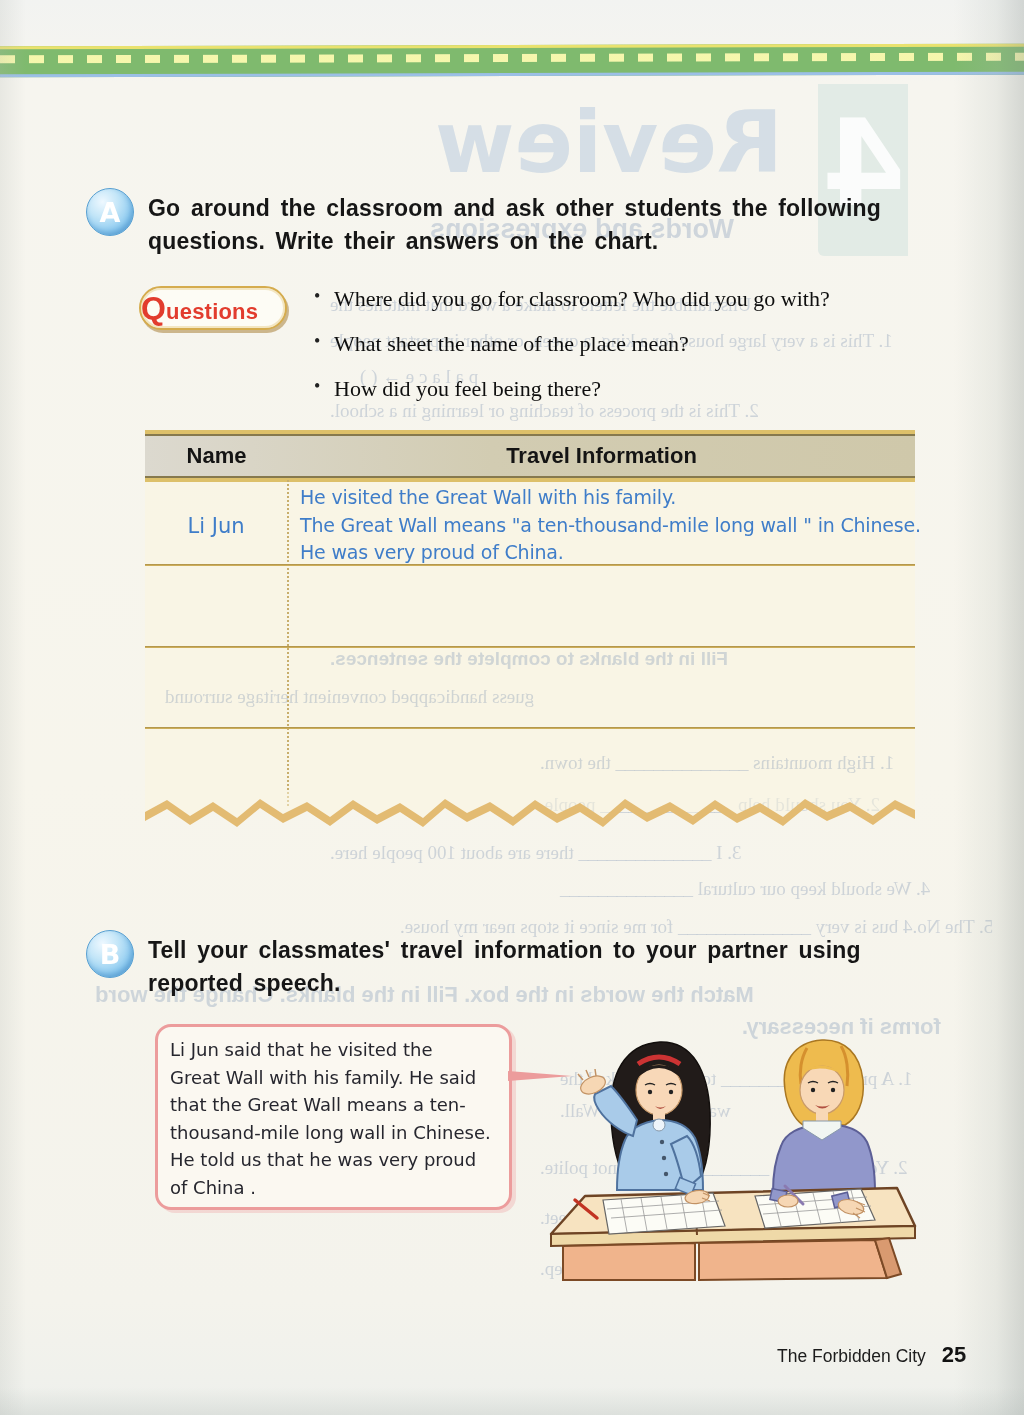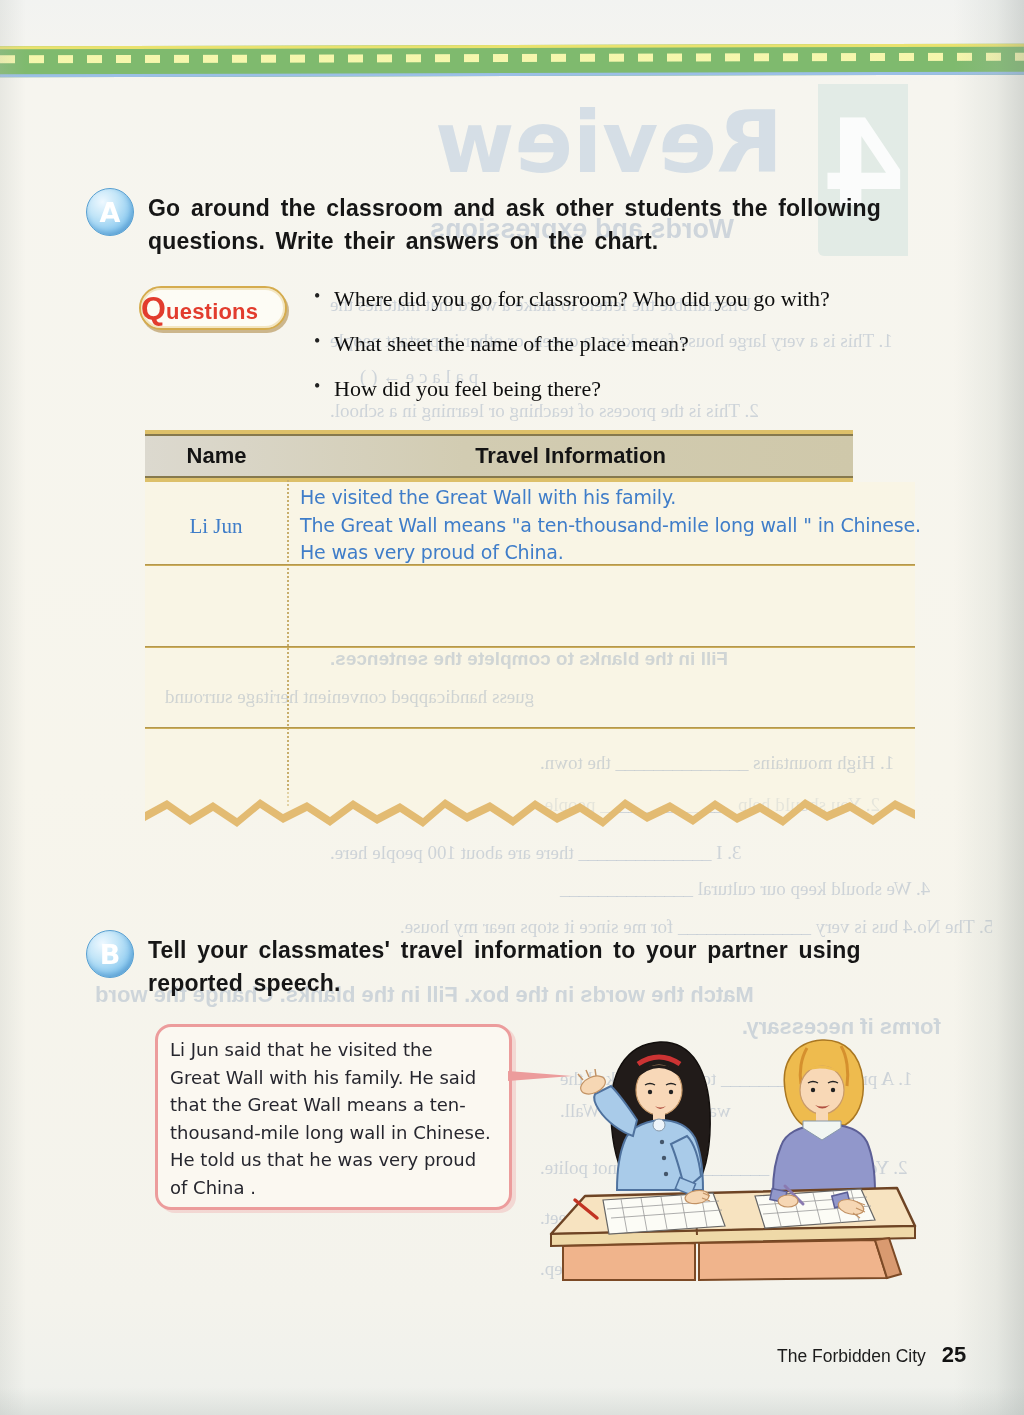--- a/index.html
+++ b/index.html
@@ -42,31 +42,31 @@
     background:#fdfcf5;border:2px solid #d5ac4e;
     box-shadow:2px 3px 0 rgba(170,130,60,0.55),inset 0 0 0 2px #f3e6c2;
     display:flex;align-items:center;}
   .pill-label{display:block;color:#e23c2e;font-weight:bold;font-size:22px;letter-spacing:0.2px;}
   .pill-label::first-letter{font-size:32px;}
   .qlist{left:312px;top:286px;width:640px;z-index:2;list-style:none;margin:0;padding:0;
     font-family:"Liberation Serif",serif;font-size:22px;color:#0e0e0e;}
   .qlist li{margin-bottom:19px;position:relative;padding-left:22px;}
   .qlist li::before{content:"•";position:absolute;left:2px;top:0;font-size:18px;color:#222;}
   
-  .tbl-header{left:145px;top:434px;width:708px;height:44px;z-index:2;display:flex;box-sizing:border-box;
+  .tbl-header{left:145px;top:434px;width:770px;height:44px;z-index:2;display:flex;box-sizing:border-box;
     background:linear-gradient(90deg,#dcd9cf 0%,#d2ccb2 45%,#cfc8aa 100%);
     border-top:2px solid #86794e;border-bottom:2px solid #86794e;
     box-shadow:0 -4px 0 #ddc06a,0 4px 0 #ddc06a;}
   .tbl-header .c1{width:143px;display:flex;align-items:center;justify-content:center;font-weight:bold;font-size:22px;color:#141414;}
   .tbl-header .c2{flex:1;display:flex;align-items:center;justify-content:center;font-weight:bold;font-size:22px;color:#141414;}
   .tbl-body{left:145px;top:482px;width:770px;height:308px;z-index:2;background:rgba(251,245,222,0.50);}
   .tbl-sep{left:287px;top:480px;height:326px;width:0;border-left:2px dotted #c8ae6c;z-index:3;}
   .rowline{left:145px;width:770px;height:2px;z-index:3;background:linear-gradient(180deg,#a88d46,#d9b860);}
   .hand{font-family:"DejaVu Sans",sans-serif;color:#3f7dc9;}
-  .cell-name{left:145px;top:482px;width:142px;height:88px;z-index:3;display:flex;align-items:center;justify-content:center;font-size:21px;font-family:Liberation Serif, serif;}
+  .cell-name{left:145px;top:482px;width:142px;height:88px;z-index:3;display:flex;align-items:center;justify-content:center;font-size:21px;}
   .cell-info{left:300px;top:484px;width:612px;z-index:3;font-size:19px;line-height:27.5px;white-space:pre;letter-spacing:-0.2px;}
   .torn{left:145px;top:790px;width:770px;height:42px;z-index:3;}
   
   .speech{left:155px;top:1024px;width:357px;height:186px;z-index:2;box-sizing:border-box;
     background:#fbf8f1;border:3px solid #ec9c9c;border-radius:16px;
     box-shadow:4px 3px 0 rgba(238,170,170,0.38);}
   .speech-text{padding:9px 12px;font-family:"DejaVu Sans",sans-serif;font-size:18px;line-height:27.5px;
     color:#26262e;white-space:pre-line;}
   .speech-tail{left:508px;top:1071px;width:0;height:0;z-index:2;
     border-top:5px solid rgba(0,0,0,0);border-bottom:5px solid rgba(0,0,0,0);border-left:64px solid #ec9c9c;}

